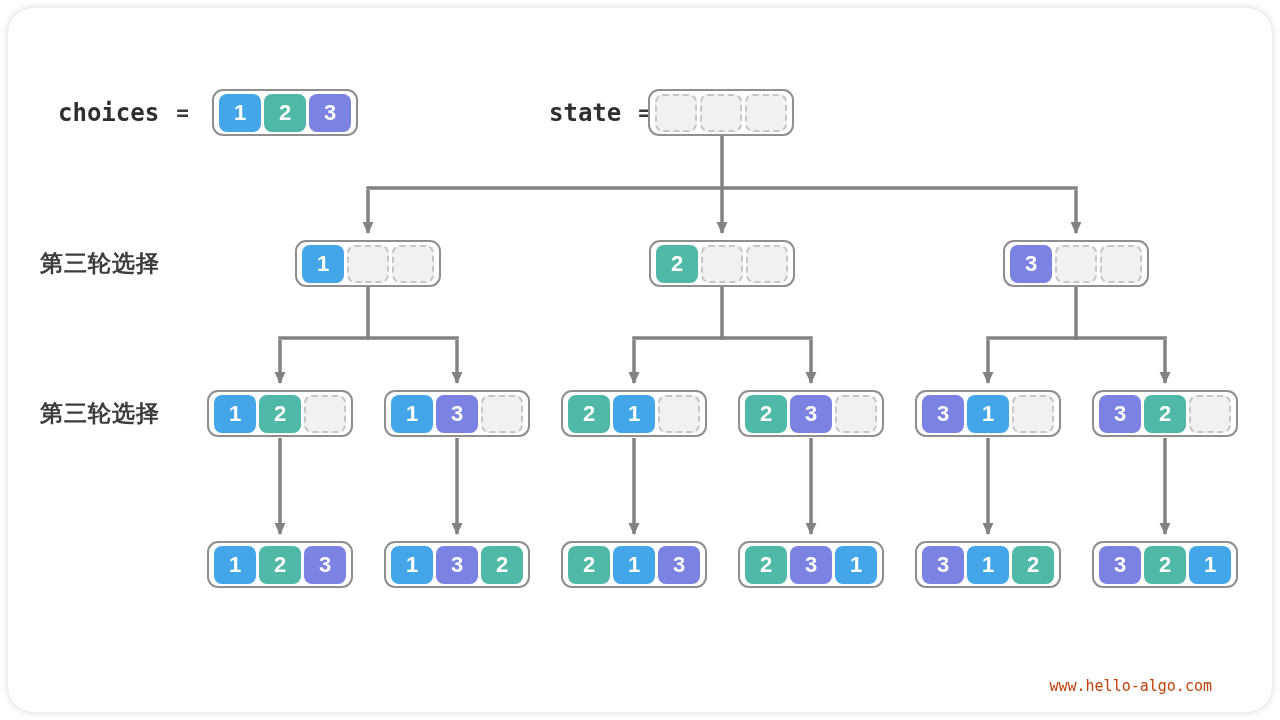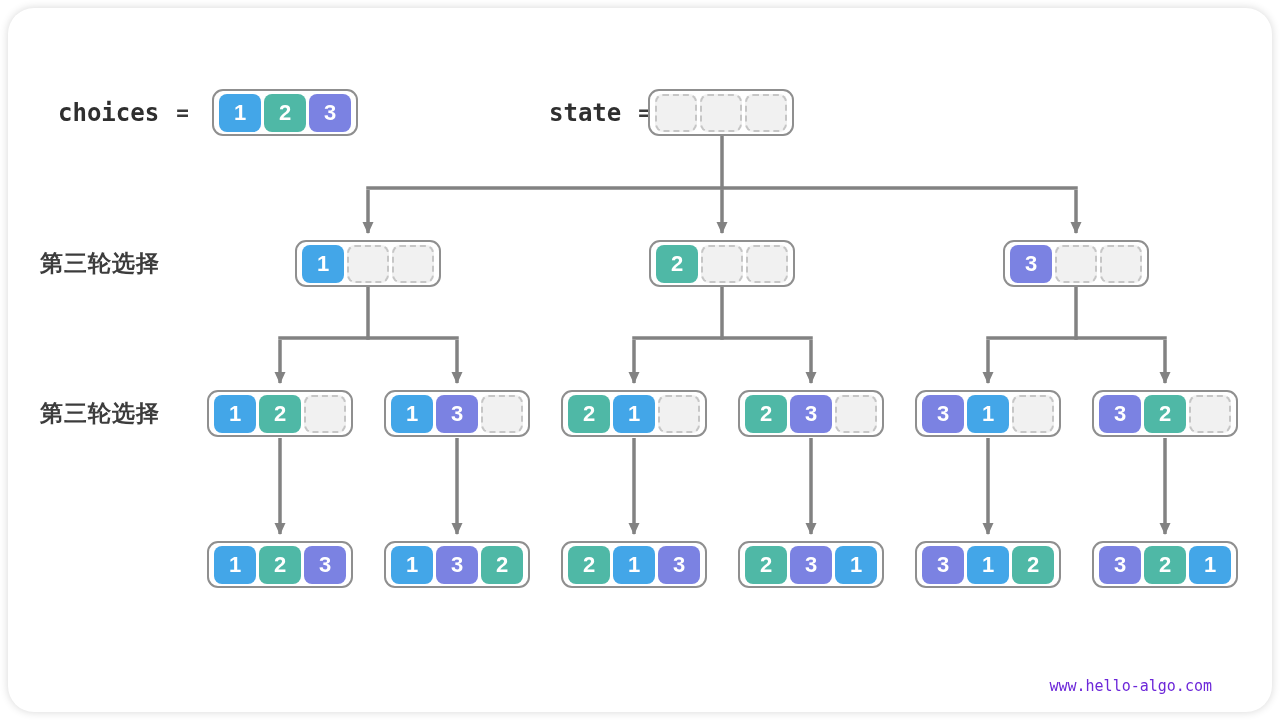--- a/index.html
+++ b/index.html
@@ -23,21 +23,21 @@
   .cell { width:42px; height:38px; border-radius:8px; box-sizing:border-box;
           display:flex; align-items:center; justify-content:center;
           color:#ffffff; font-weight:bold; font-size:22px;
           font-family:"Liberation Sans", sans-serif; }
   .cell.empty { background:#f1f1f1; border:2px dashed #c6c6c6; }
 
   svg.connectors { position:absolute; left:0; top:0; }
 
   .watermark { position:absolute; right:68px; top:677px;
                font-family:"DejaVu Sans Mono","Liberation Mono",monospace;
-               font-size:15px; color:#6d28d9; }
+               font-size:15px; color:#c2410c; }
 </style>
 </head>
 <body>
 
 <div class="stage">
   <div class="card"></div>
 
   <svg class="connectors" width="1280" height="720" viewBox="0 0 1280 720">
     <defs>
       <marker id="arrow" markerUnits="userSpaceOnUse" markerWidth="14" markerHeight="13" refX="11" refY="6" orient="auto">

